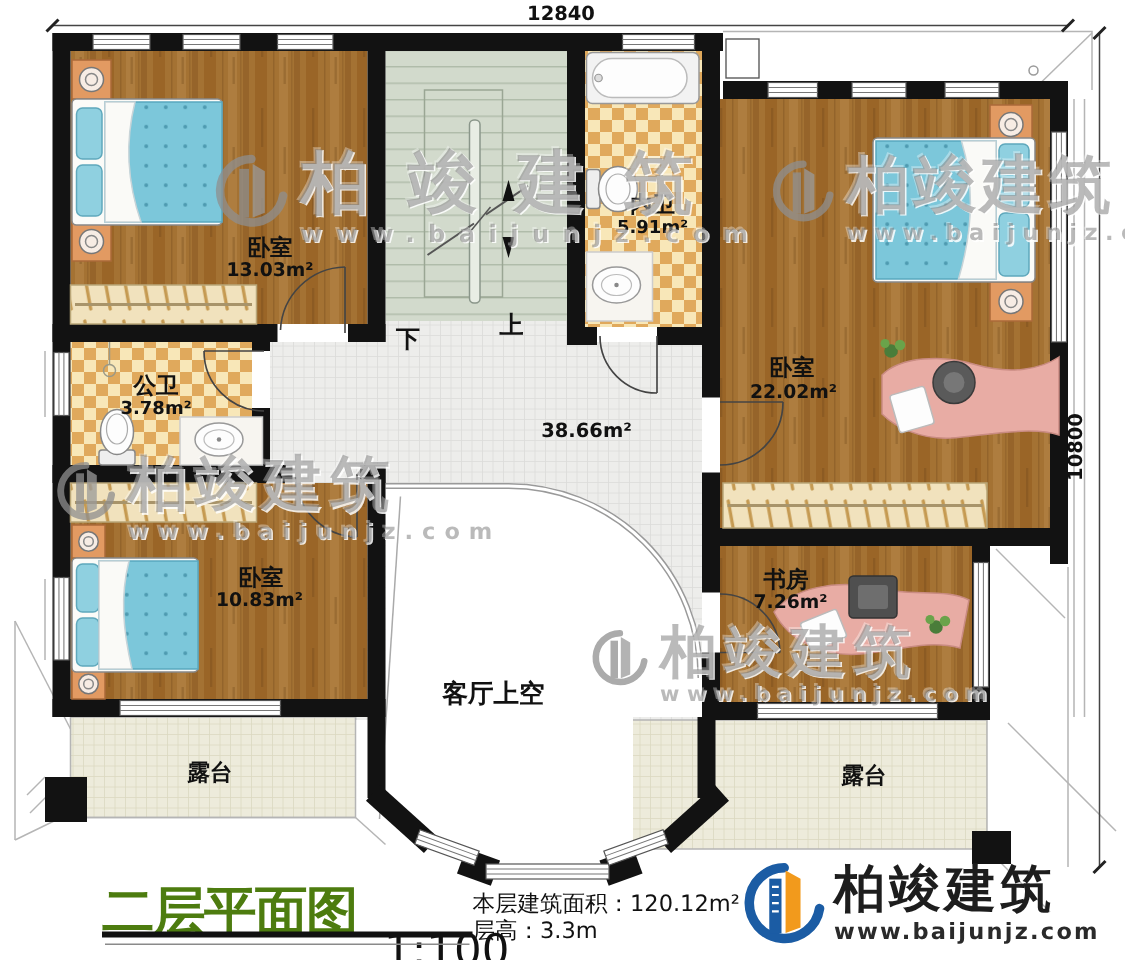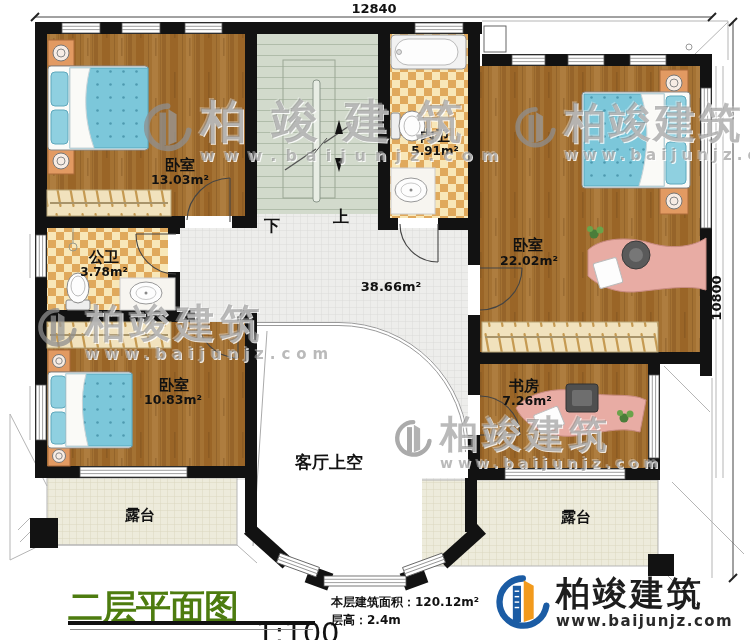--- a/index.html
+++ b/index.html
@@ -20,21 +20,21 @@
   .wm-b .wm-url{font-size:15px;letter-spacing:6px;}
   .wm-c .wm-chars{font-size:38px;letter-spacing:5px;}
   .wm-c .wm-url{font-size:14px;letter-spacing:5px;}
   .wm-mark{flex:0 0 auto;margin-right:8px;opacity:.75;}
   
   .tb-title{position:absolute;left:68px;top:584px;font-size:35px;font-weight:bold;color:#4d7c0f;
             letter-spacing:-1px;white-space:nowrap;}
   .tb-scale{position:absolute;left:256px;top:588px;font-size:29px;color:#111;white-space:nowrap;margin-top:28px;}
   .tb-line{position:absolute;left:68px;top:621px;width:247px;height:4px;background:#111;}
   .tb-subline{position:absolute;left:70px;top:629px;width:243px;height:1px;background:#8a8a8a;}
-  .tb-info{position:absolute;left:331px;top:593px;font-size:12px;font-weight:bold;color:#111;
+  .tb-info{position:absolute;left:315px;top:593px;font-size:15px;font-weight:normal;color:#111;
            line-height:18px;white-space:nowrap;}
   .logo{position:absolute;left:492px;top:571px;display:flex;align-items:center;}
   .logo-text{margin-left:6px;}
   .logo-name{font-size:34px;font-weight:bold;color:#1d1d1d;letter-spacing:3px;line-height:1.05;white-space:nowrap;}
   .logo-url{font-size:15px;font-weight:bold;color:#2a2a2a;letter-spacing:1.5px;white-space:nowrap;}
 </style>
 </head>
 <body>
 
 <div class="canvas">
@@ -468,21 +468,21 @@
   </div>
 </div>
 
 
 <div class="tb-title">二层平面图</div>
 <div class="tb-scale">1:100</div>
 <div class="tb-line"></div>
 <div class="tb-subline"></div>
 <div class="tb-info">
   <div><span>本层建筑面积：</span><span>120.12m²</span></div>
-  <div><span>层高：</span><span>2.4m</span></div>
+  <div><span>层高：</span><span>3.3m</span></div>
 </div>
 
 
 <div class="logo">
   <svg width="58" height="64" viewBox="0 0 64 70">
     <path d="M34 8 A26 26 0 1 0 60 38" stroke="#1b5ca4" stroke-width="7" fill="none" stroke-linecap="round"></path>
     <rect x="23" y="16" width="9" height="40" fill="#1b5ca4"></rect>
     <line x1="25" y1="22" x2="30" y2="22" stroke="#fff" stroke-width="1.6"></line>
     <line x1="25" y1="28" x2="30" y2="28" stroke="#fff" stroke-width="1.6"></line>
     <line x1="25" y1="34" x2="30" y2="34" stroke="#fff" stroke-width="1.6"></line>

